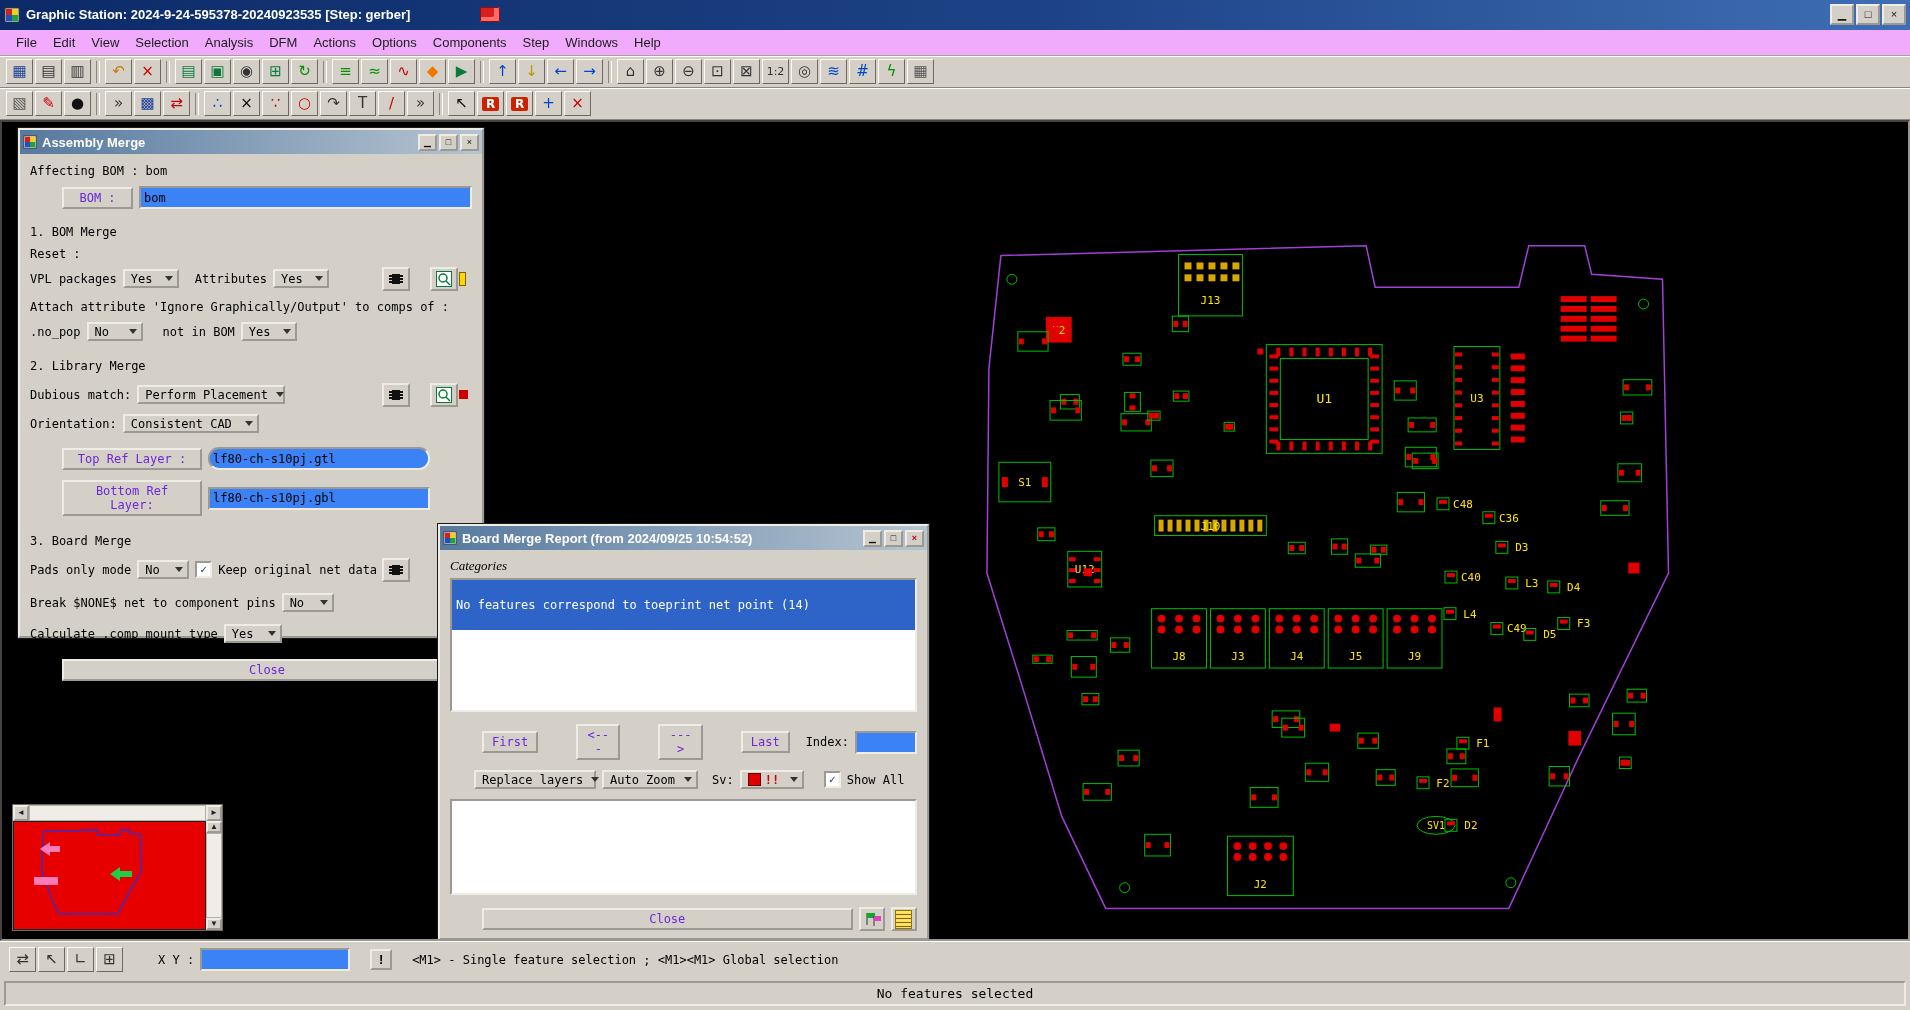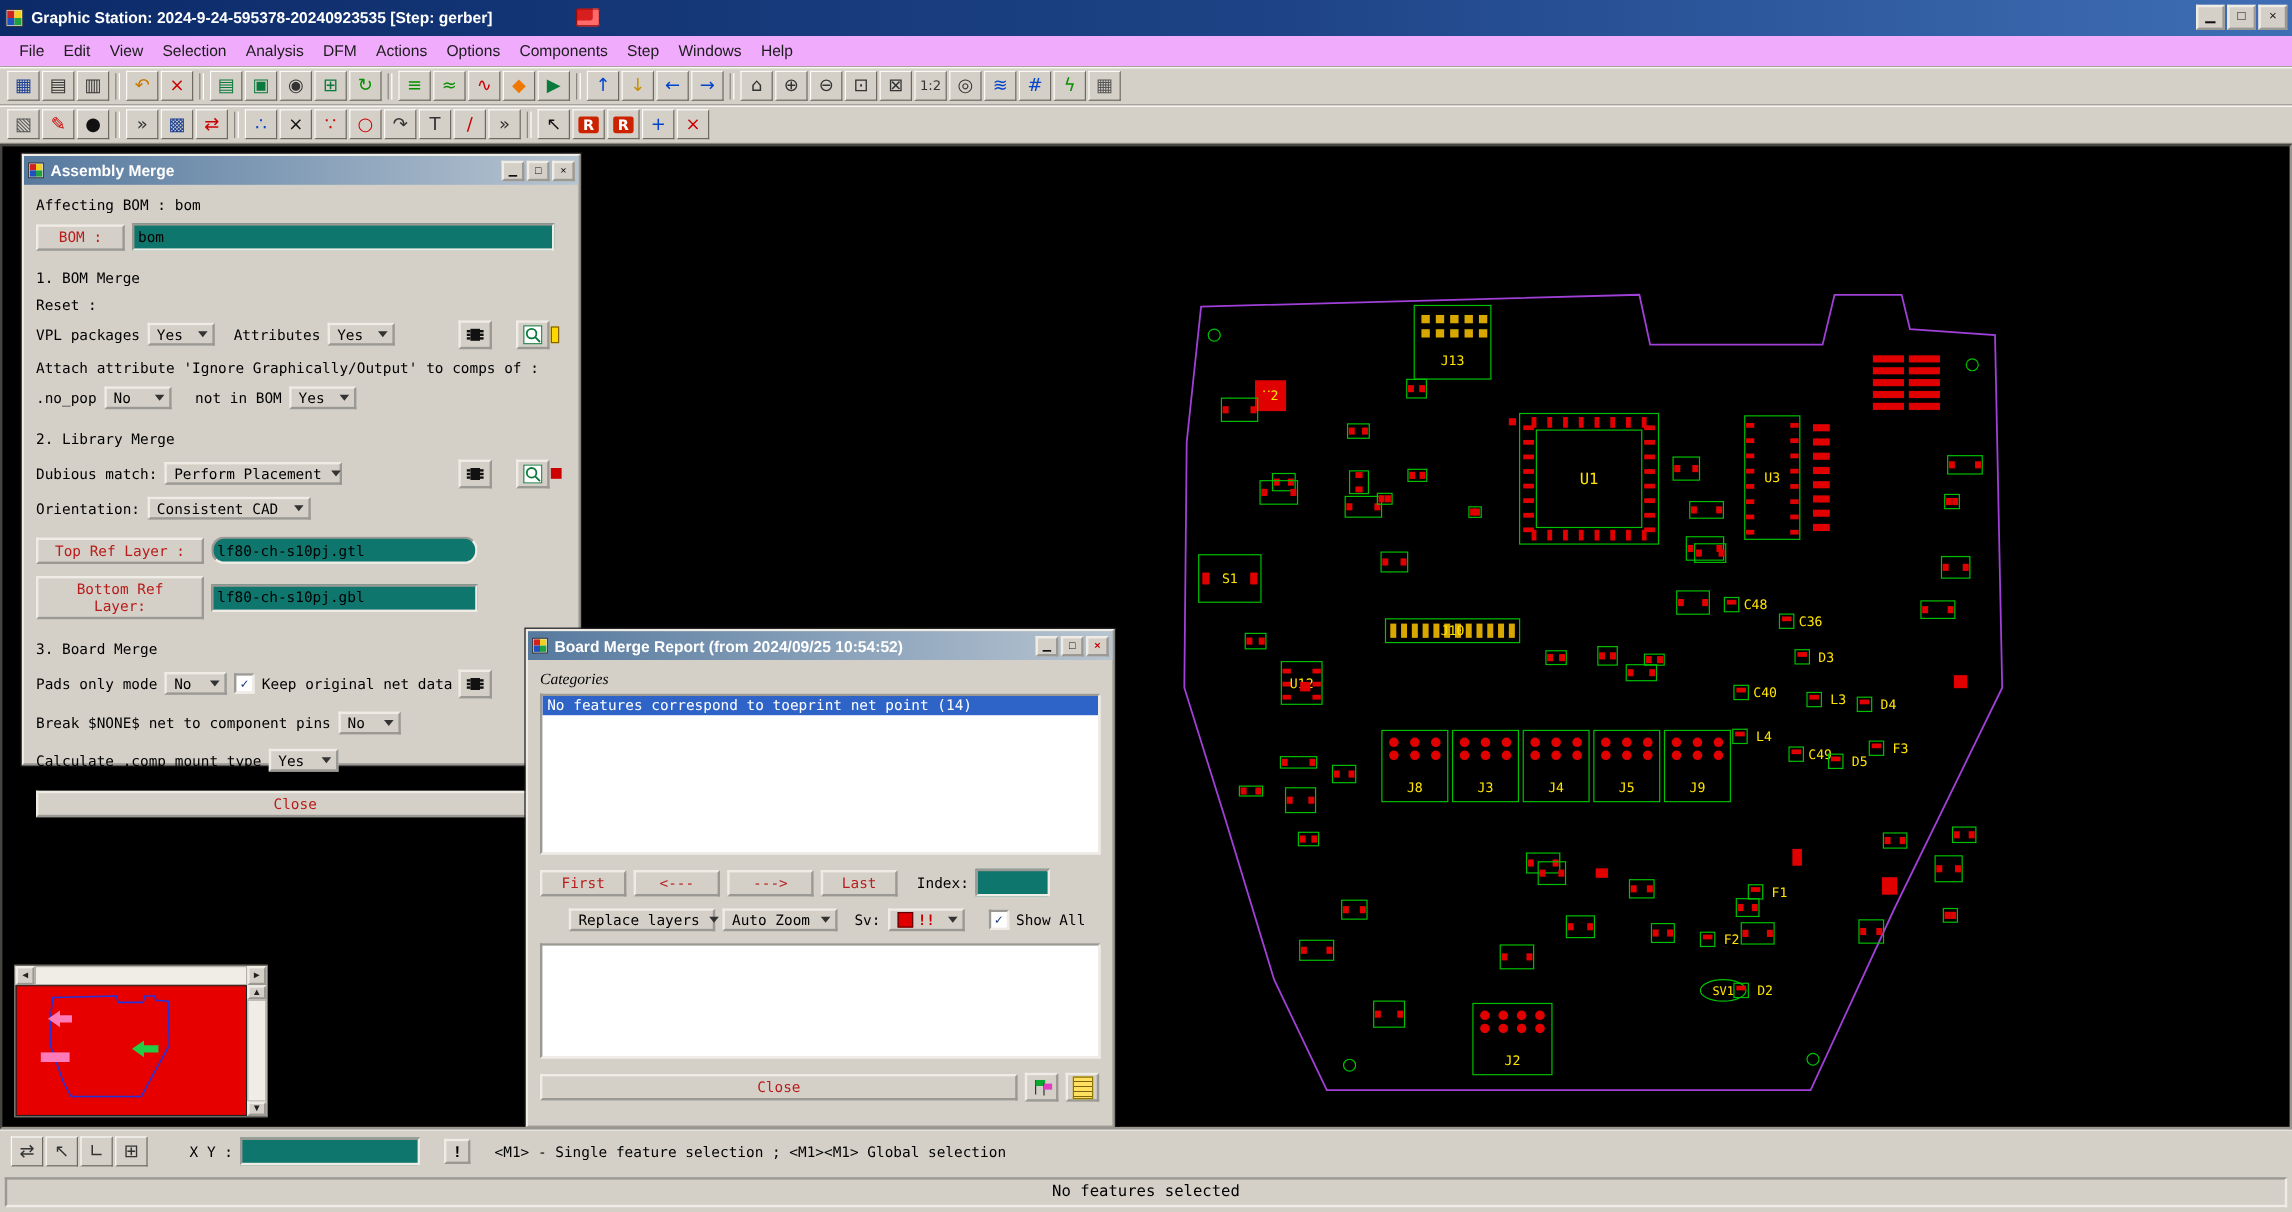--- a/index.html
+++ b/index.html
@@ -50,34 +50,34 @@
   .dlg-title{height:24px;display:flex;align-items:center;padding:0 3px;
     background:linear-gradient(90deg,#56799e 0%,#8ba3bb 55%,#b7c4d1 100%);color:#fff;}
   .dlg-title-text{font-family:"Liberation Sans",sans-serif;font-size:13px;font-weight:bold;margin-left:5px;white-space:nowrap;}
   .dlg-btns{margin-left:auto;display:flex;gap:2px;}
   .dlg-btn{width:19px;height:17px;background:#d4d0c8;border:2px outset #efece5;font-size:9px;line-height:1;padding:0;color:#111;
     display:flex;align-items:center;justify-content:center;}
   .dlg-btn.red{color:#c00;font-weight:bold;}
   .dlg-body{padding:6px 10px;}
   .r{display:flex;align-items:center;position:relative;gap:6px;}
   .lab{white-space:nowrap;}
-  .btn3d{background:#d4d0c8;border:2px outset #efece5;font-family:inherit;font-size:12px;padding:2px 8px;color:#b91c1c;}
-  .field{background:#0f766e;border:2px inset #efece5;font-family:inherit;font-size:12px;height:17px;padding:1px 3px;}
+  .btn3d{background:#d4d0c8;border:2px outset #efece5;font-family:inherit;font-size:12px;padding:2px 8px;color:#6d28d9;margin-left:32px;}
+  .field{background:#3b82f6;border:2px inset #efece5;font-family:inherit;font-size:12px;height:17px;padding:1px 3px;}
   .sel{display:inline-flex;align-items:center;justify-content:space-between;background:#d4d0c8;border:2px outset #efece5;
     padding:1px 4px 1px 6px;height:19px;box-sizing:border-box;white-space:nowrap;}
   .sel .arr{width:0;height:0;border-left:4px solid transparent;border-right:4px solid transparent;border-top:5px solid #333;margin-left:8px;}
   .cb{width:13px;height:13px;background:#fff;border:2px inset #efece5;display:inline-flex;align-items:center;justify-content:center;
     font-size:11px;font-weight:bold;color:#14337f;line-height:1;}
   .mini-btn{width:28px;height:24px;background:#d4d0c8;border:2px outset #efece5;display:inline-flex;align-items:center;justify-content:center;padding:0;}
   .ri1{position:absolute;right:62px;}
   .ri2{position:absolute;right:14px;}
   .ymark{position:absolute;right:6px;width:5px;height:12px;background:#ffd800;border:1px solid #806000;}
   .rmark{position:absolute;right:4px;width:9px;height:9px;background:#cc0000;}
   .listbox{background:#fff;border:2px inset #efece5;overflow:hidden;}
-  .list-row{padding:1px 4px;white-space:nowrap;}
+  .list-row{padding:18px 4px;white-space:nowrap;}
   .list-row.selected{background:#2e63c8;color:#fff;}
   .textbox{background:#fff;border:2px inset #efece5;}
   .cat-label{font-family:"Liberation Serif",serif;font-style:italic;font-size:13px;}
   .swatch{width:11px;height:11px;background:#e00000;border:1px solid #600;display:inline-block;margin-right:4px;}
   .sv-txt{color:#c00;font-weight:bold;}
   .list-icon{width:15px;height:17px;background:#ffe060;border:1px solid #907800;
     background-image:repeating-linear-gradient(#ffe060 0 3px,#7a6410 3px 4px);}
 
   
   .bottombar{height:35px;display:flex;align-items:center;gap:6px;padding:0 8px;background:#d4d0c8;border-top:1px solid #fff;}

